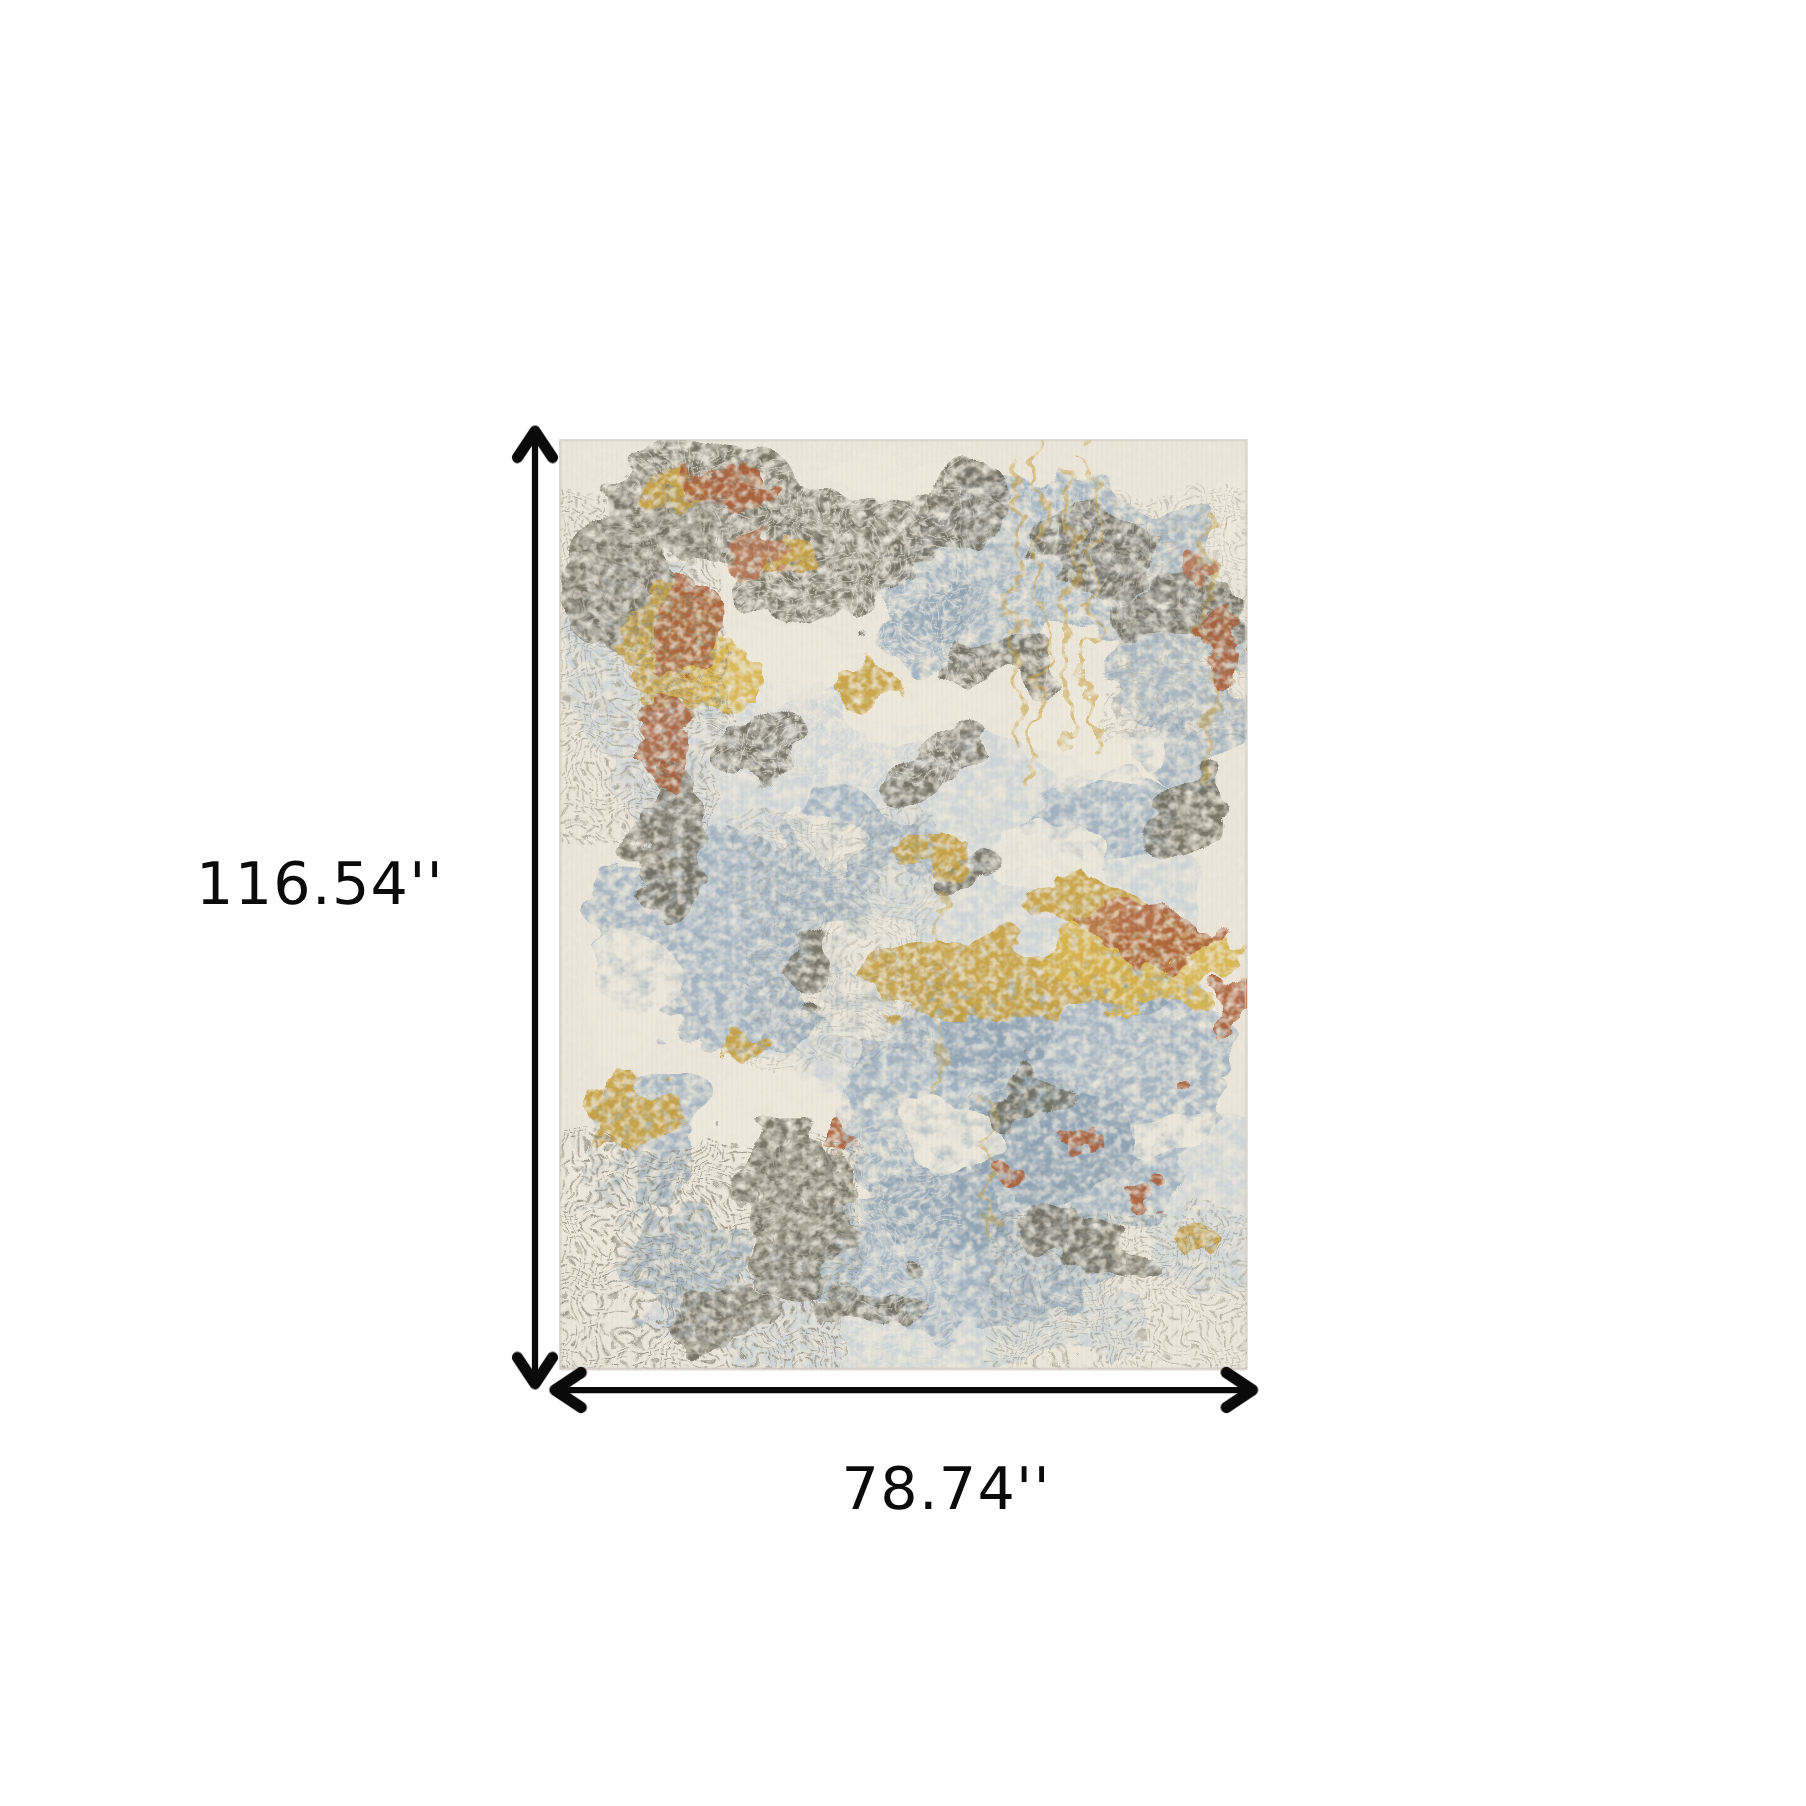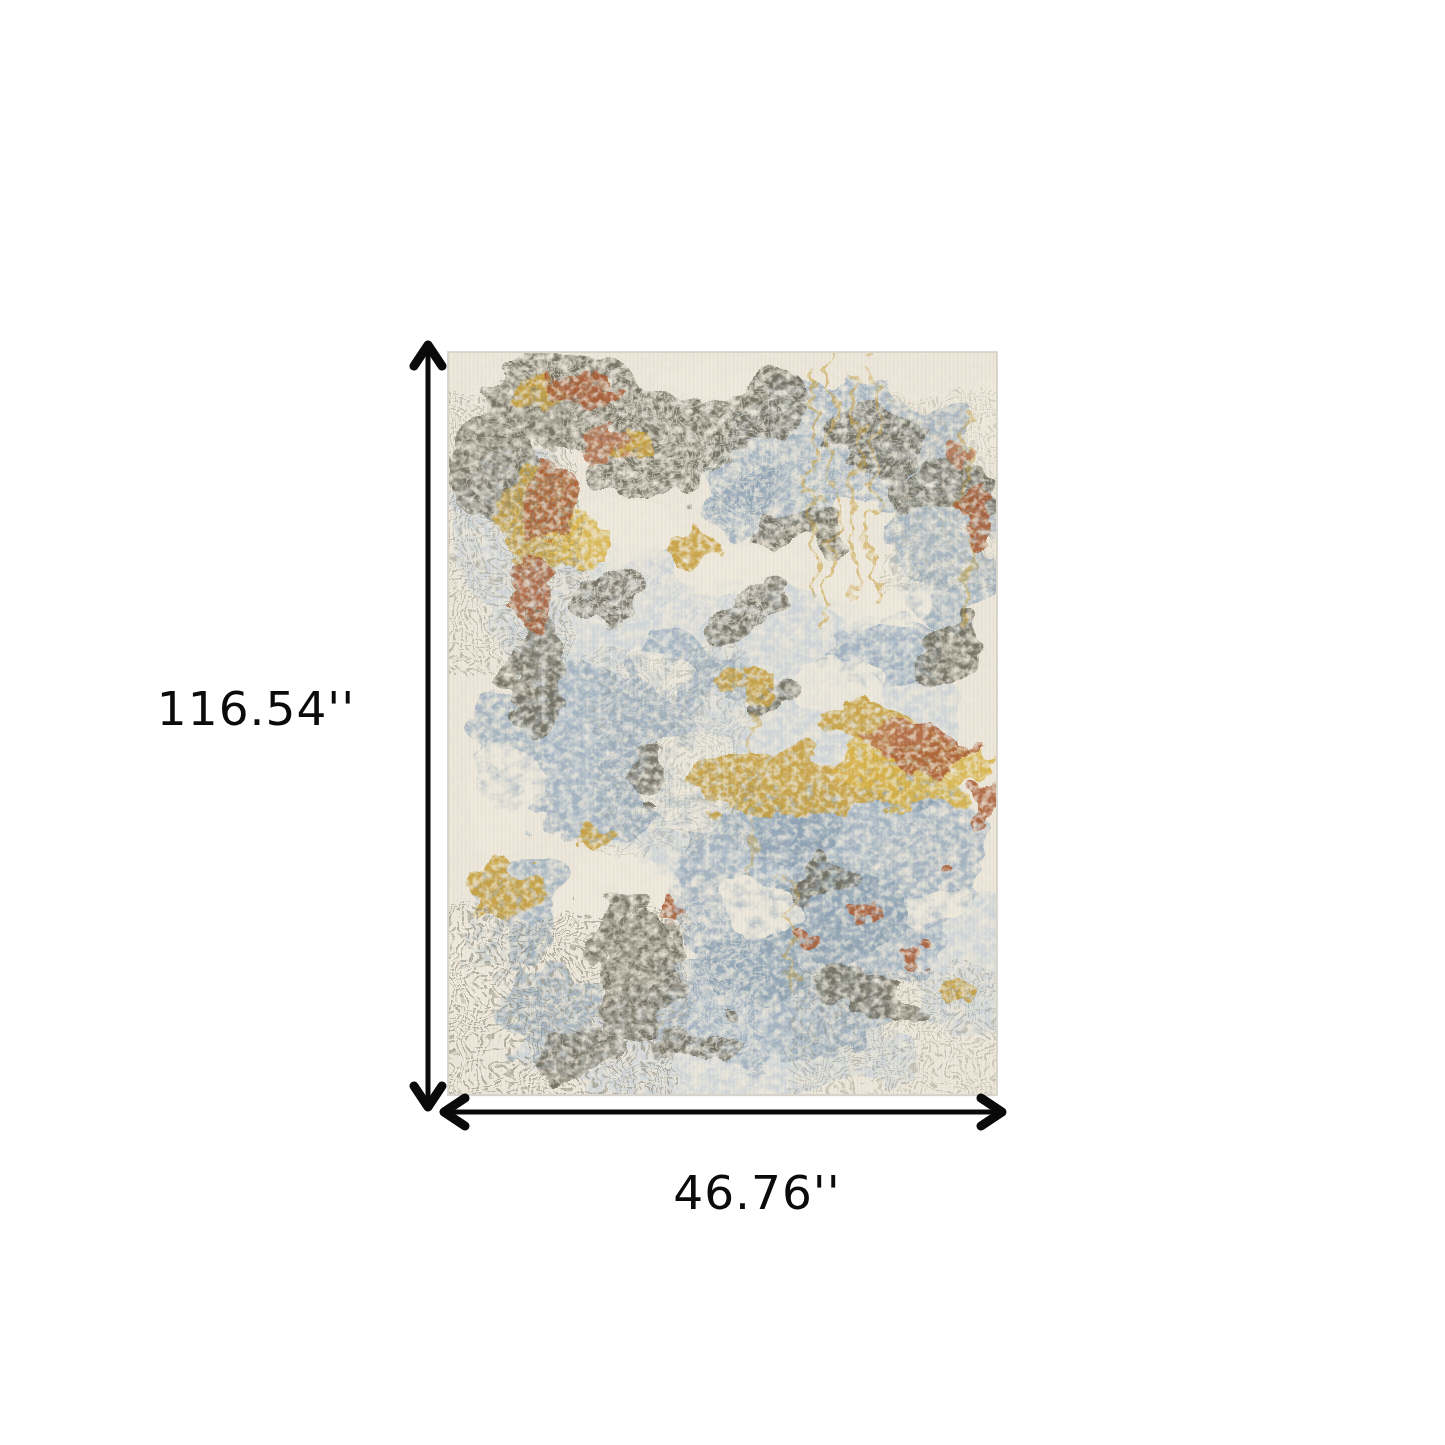--- a/index.html
+++ b/index.html
@@ -227,15 +227,15 @@
 
   <svg class="arrow arrow-h" viewBox="0 0 578 40">
     <g fill="none" stroke-linecap="round" stroke-linejoin="round" stroke="#0a0a0a">
       <line x1="12" y1="20" x2="566" y2="20" stroke-width="5"></line>
       <path d="M31 6 L10 20 L31 34" stroke-width="9"></path>
       <path d="M547 6 L568 20 L547 34" stroke-width="9"></path>
     </g>
   </svg>
 
   <div class="dim-label label-height">116.54''</div>
-  <div class="dim-label label-width">46.76''</div>
+  <div class="dim-label label-width">78.74''</div>
 
 </div>
 
 </body></html>

